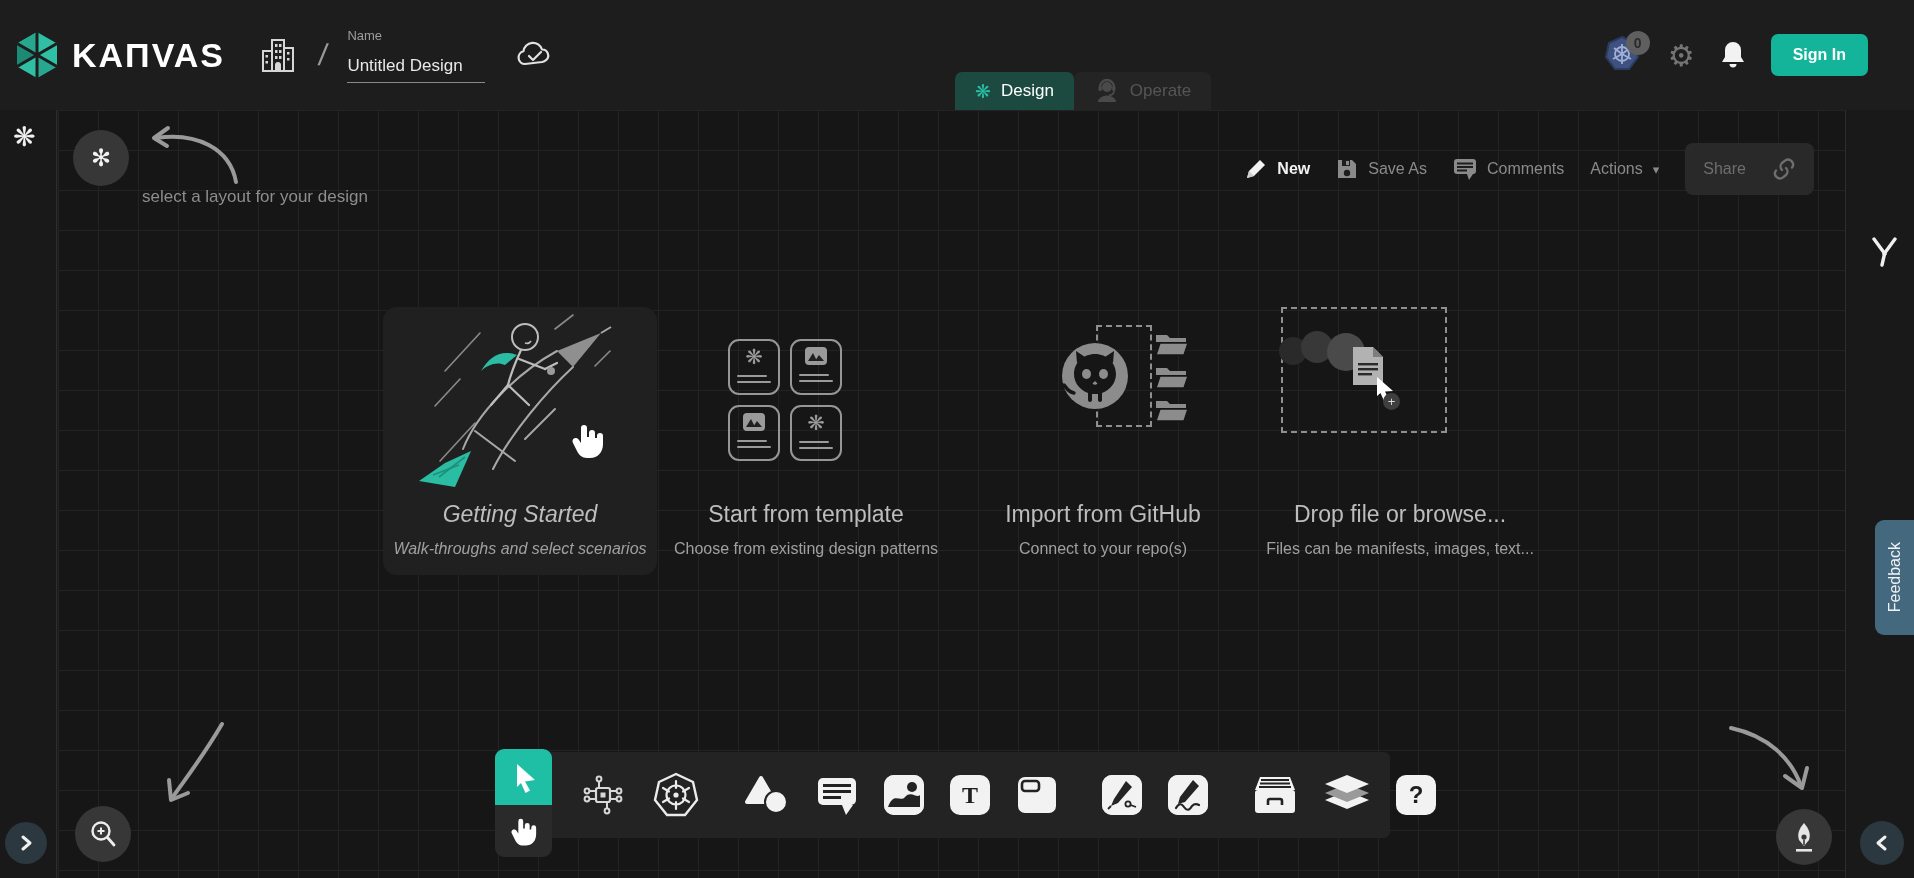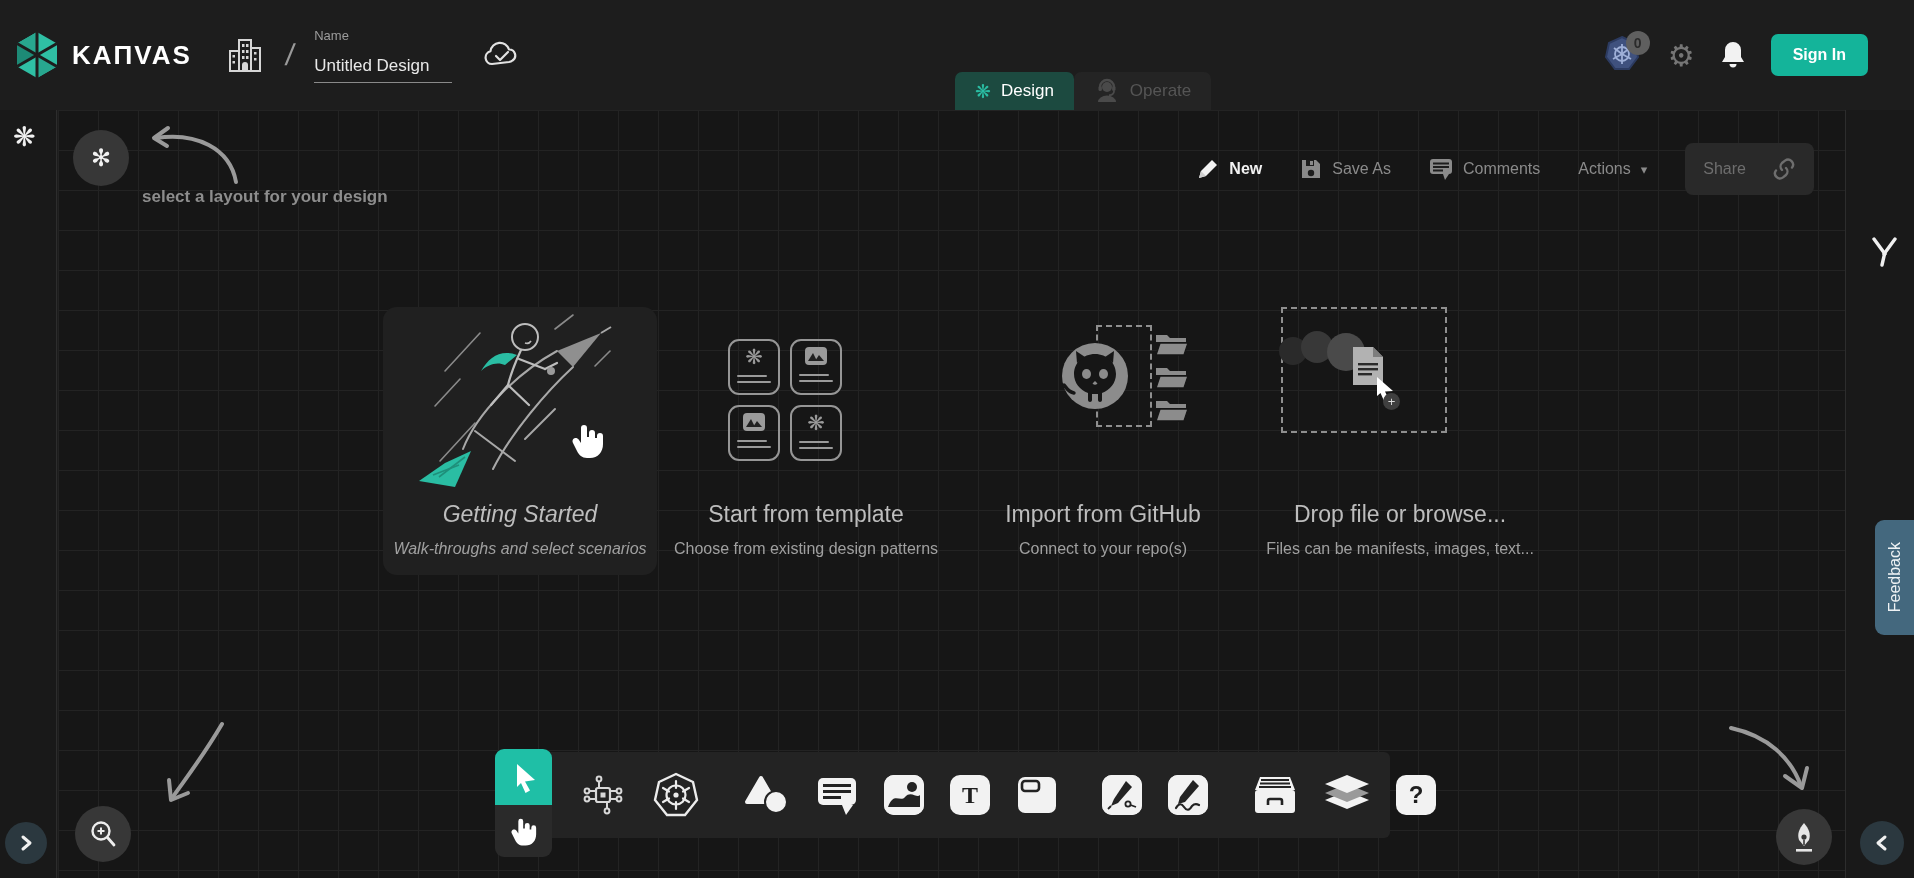--- a/index.html
+++ b/index.html
@@ -4,21 +4,21 @@
 <style>
   * { box-sizing: border-box; margin: 0; padding: 0; }
   html,body { width:1914px; height:878px; background:#111; overflow:hidden;
               font-family:"Liberation Sans", sans-serif; }
   .abs { position:absolute; }
   #app { position:relative; width:1914px; height:878px; background:#1d1d1d; }
 
   
   #header { position:absolute; top:0; left:0; width:1914px; height:110px; background:#1d1d1d; z-index:5; }
   #logo-cluster { position:absolute; left:12px; top:0; height:110px; display:flex; align-items:center; }
-  #brand-name { color:#fff; font-size:26px; font-weight:bold; letter-spacing:2px; margin-left:10px; }
+  #brand-name { color:#fff; font-size:34px; font-weight:bold; letter-spacing:2px; margin-left:10px; }
   #org-icon { margin-left:34px; }
   #path-slash { color:#9a9a9a; font-size:30px; font-weight:300; margin-left:22px; transform:skewX(-8deg); }
   #name-field { margin-left:20px; display:flex; flex-direction:column; }
   #name-label { color:#9c9c9c; font-size:13px; margin-bottom:11px; }
   #name-input { background:transparent; border:none; border-bottom:1px solid #8a8a8a; color:#e8e8e8;
                 font-size:17px; width:138px; padding:2px 0 6px 0; font-family:"Liberation Sans",sans-serif; }
   #cloud-status { margin-left:30px; }
   #header-right { position:absolute; right:46px; top:0; height:110px; display:flex; align-items:center; gap:24px; }
   #credits { position:relative; width:40px; height:40px; cursor:pointer; }
   #credits-badge { position:absolute; top:-4px; right:-6px; width:24px; height:24px; border-radius:50%;
@@ -50,27 +50,27 @@
   .circle-btn { border-radius:50%; background:#373737; display:flex; align-items:center; justify-content:center; cursor:pointer; }
   #layout-btn { left:15px; top:20px; width:56px; height:56px; }
   #flower-glyph { color:#f2f2f2; font-size:24px; }
   #zoom-btn { left:17px; top:696px; width:56px; height:56px; }
   #pennib-btn { left:1718px; top:699px; width:56px; height:56px; }
   .rail-chevron { border-radius:50%; background:#2b383f; display:flex; align-items:center; justify-content:center; cursor:pointer; }
   #left-chevron { left:5px; top:712px; width:42px; height:42px; }
   #right-chevron { left:14px; top:711px; width:44px; height:44px; }
 
   .hint { color:#8d8d8d; font-size:17px; line-height:26px; }
-  #layout-hint { left:84px; top:74px;font-weight:bold; }
+  #layout-hint { left:84px; top:74px; }
   #left-hint { left:120px; top:576px; }
   #right-hint { right:122px; top:576px; text-align:right; }
   .hint-arrow path, .hint-arrow polyline { fill:none; stroke:#9a9a9a; stroke-width:4; stroke-linecap:round; stroke-linejoin:round; }
 
   
-  #canvas-toolbar { position:absolute; top:36px; right:31px; height:46px; display:flex; align-items:center; gap:38px; }
+  #canvas-toolbar { position:absolute; top:36px; right:31px; height:46px; display:flex; align-items:center; gap:26px; }
   .ct-item { display:flex; align-items:center; gap:10px; color:#8a8a8a; font-size:16px; cursor:pointer; }
   .ct-item.primary { color:#f2f2f2; font-weight:bold; }
   #share-btn { background:#292929; border-radius:8px; height:52px; padding:16px 18px; display:flex; align-items:center; gap:26px;
                color:#6e6e6e; font-size:16px; cursor:pointer; }
   .caret { font-size:13px; }
 
   
   .card { position:absolute; top:197px; width:274px; height:268px; display:flex; flex-direction:column;
           align-items:center; cursor:pointer; }
   #card-0 { left:325px; background:#202020; border-radius:14px;font-style:italic; }

